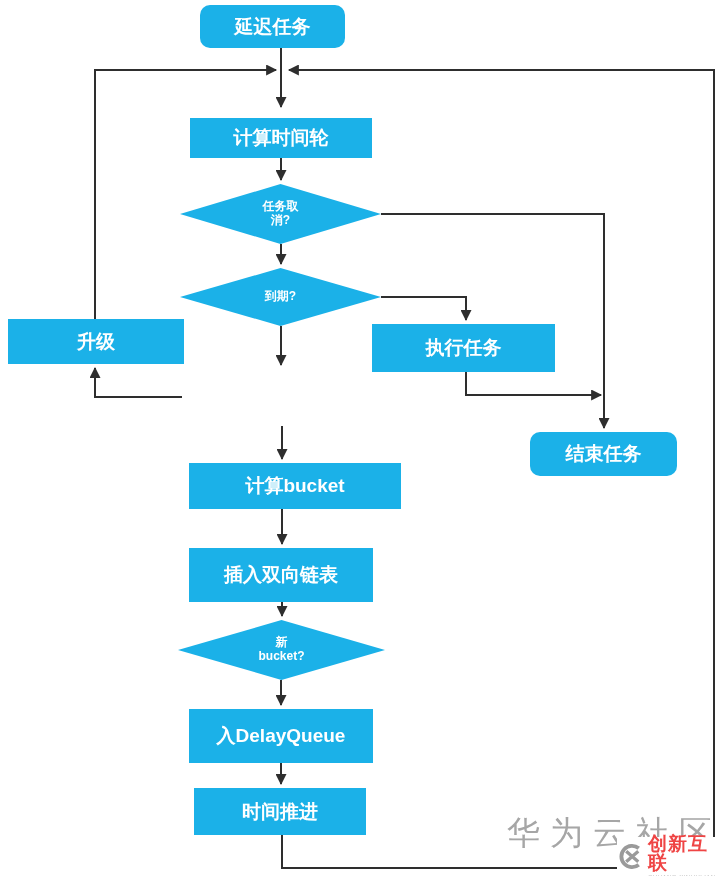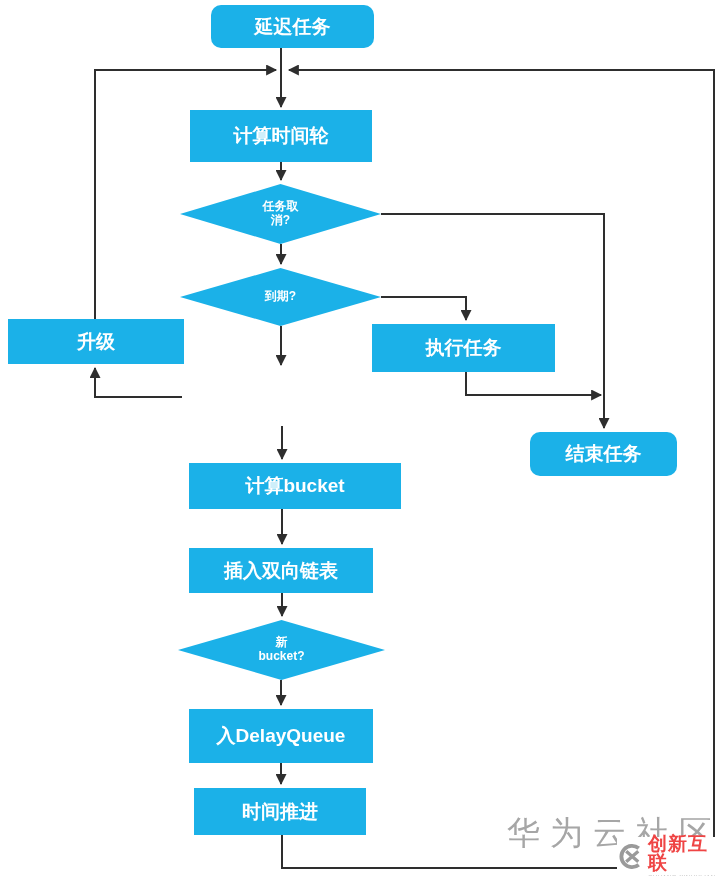--- a/index.html
+++ b/index.html
@@ -62,39 +62,39 @@
     <path class="edge" marker-end="url(#arw)" d="M281,326 L281,365"></path>
     <path class="edge" marker-end="url(#arw)" d="M182,397 L95,397 L95,368"></path>
     <path class="edge" marker-end="url(#arw)" d="M282,426 L282,459"></path>
     <path class="edge" marker-end="url(#arw)" d="M282,509 L282,544"></path>
     <path class="edge" marker-end="url(#arw)" d="M282,593 L282,616"></path>
     <path class="edge" marker-end="url(#arw)" d="M281,680 L281,705"></path>
     <path class="edge" marker-end="url(#arw)" d="M281,755 L281,784"></path>
     <path class="edge" marker-end="url(#arw)" d="M466,372 L466,395 L601,395"></path>
   </svg>
 
-  <div class="node rounded" style="left:211px;top:5px;width:163px;height:43px">延迟任务</div>
+  <div class="node rounded" style="left:200px;top:5px;width:145px;height:43px">延迟任务</div>
 
-  <div class="node" style="left:190px;top:110px;width:182px;height:52px">计算时间轮</div>
+  <div class="node" style="left:190px;top:118px;width:182px;height:40px">计算时间轮</div>
 
   <div class="node diamond" style="left:180px;top:184px;width:201px;height:60px">任务取
 消?</div>
 
   <div class="node diamond" style="left:180px;top:268px;width:201px;height:58px">到期?</div>
 
   <div class="node" style="left:8px;top:319px;width:176px;height:45px">升级</div>
 
   <div class="node" style="left:372px;top:324px;width:183px;height:48px">执行任务</div>
 
 
   <div class="node rounded" style="left:530px;top:432px;width:147px;height:44px">结束任务</div>
 
   <div class="node" style="left:189px;top:463px;width:212px;height:46px">计算bucket</div>
 
-  <div class="node" style="left:189px;top:548px;width:184px;height:45px">插入双向链表</div>
+  <div class="node" style="left:189px;top:548px;width:184px;height:54px">插入双向链表</div>
 
   <div class="node diamond" style="left:178px;top:620px;width:207px;height:60px">新
 bucket?</div>
 
   <div class="node" style="left:189px;top:709px;width:184px;height:54px">入DelayQueue</div>
 
   <div class="node" style="left:194px;top:788px;width:172px;height:47px">时间推进</div>
 
   <div class="logo-box">
     <svg class="logo-icon" width="27" height="27" viewBox="0 0 28 28">

